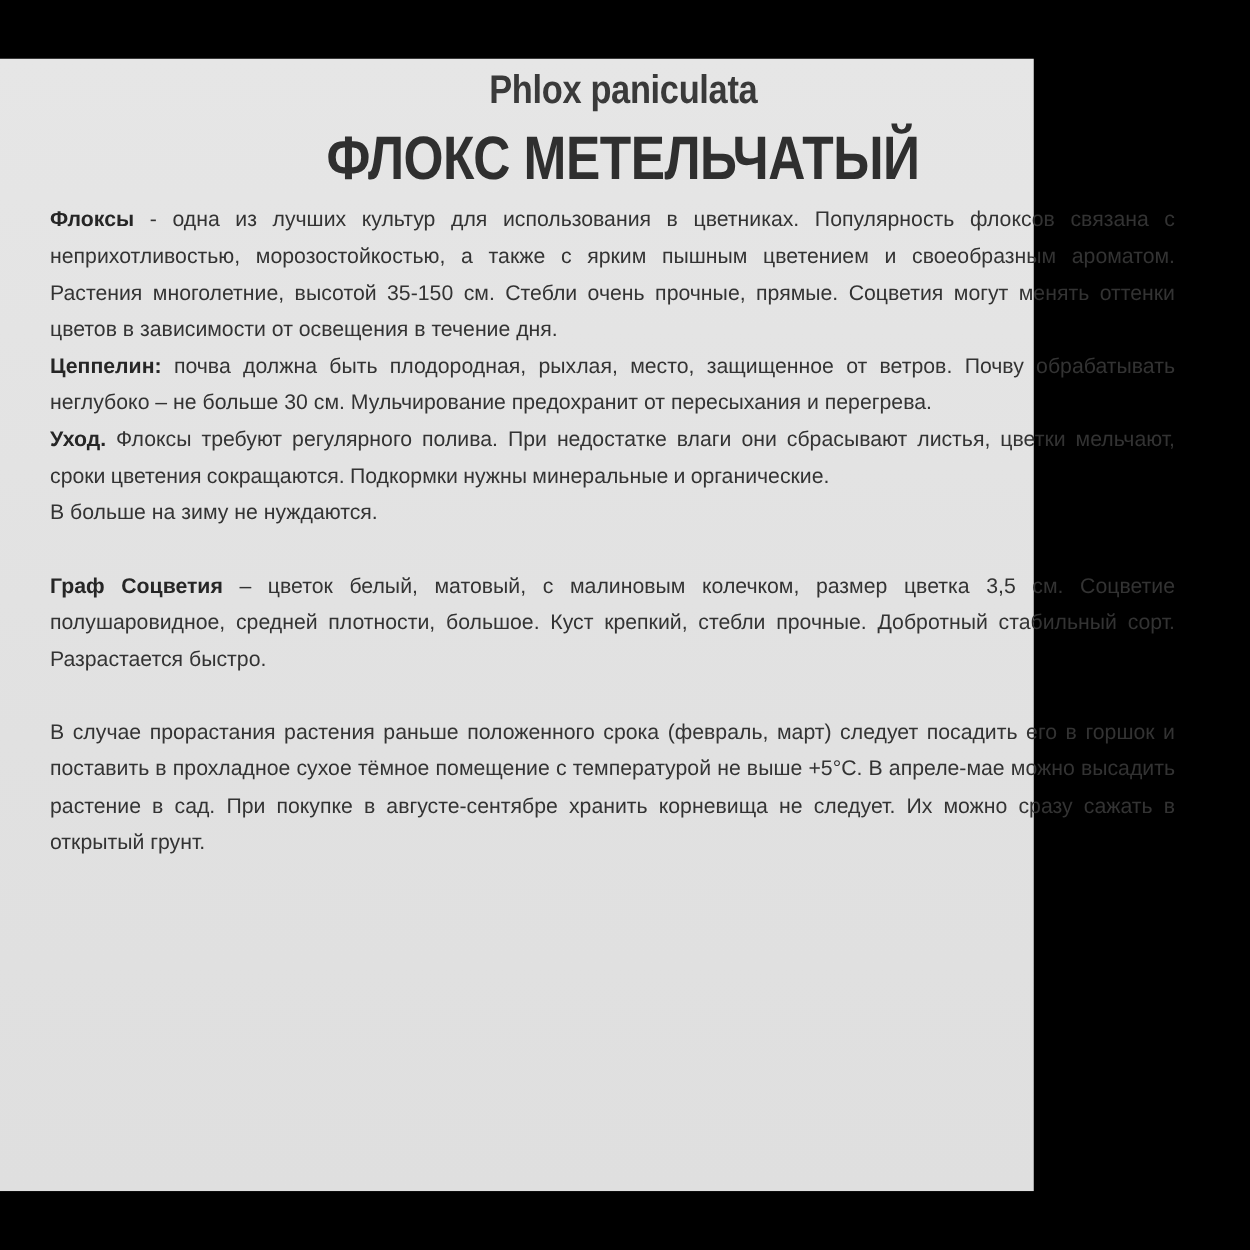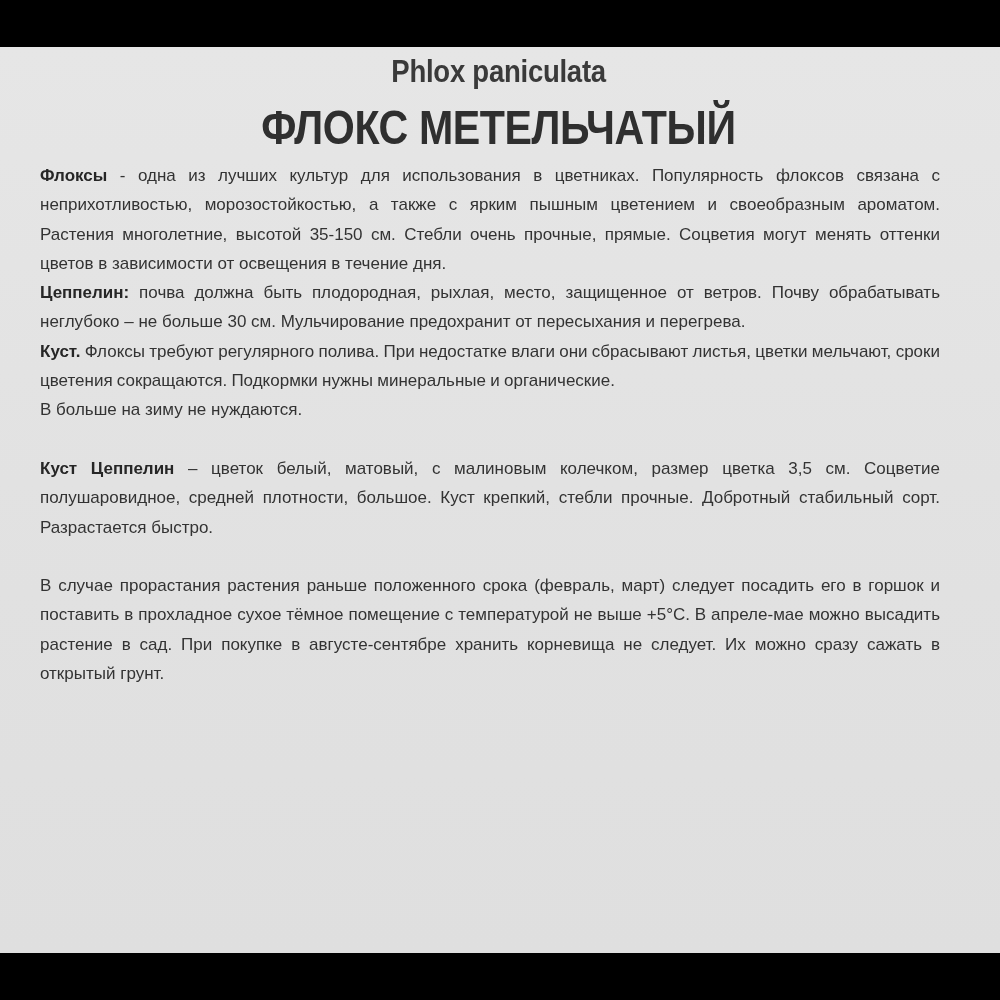--- a/index.html
+++ b/index.html
@@ -18,21 +18,21 @@
       left: 0;
       width: 1000px;
       background: #000;
     }
     .black-bar.top { top: 0; height: 47px; }
     .black-bar.bottom { top: 953px; height: 47px; }
     .paper {
       position: absolute;
       top: 47px;
       left: 0;
-      width: 1000px;
+      width: 827px;
       height: 906px;
       background: linear-gradient(180deg, #e6e6e6 0%, #e1e1e1 60%, #dfdfdf 100%);
       color: #2b2b2b;
       font-family: "Liberation Sans", "DejaVu Sans", sans-serif;
     }
     .title-latin {
       position: absolute;
       top: 6px;
       left: 0;
       width: 1000px;
@@ -88,27 +88,27 @@
   <div class="title-ru">ФЛОКС МЕТЕЛЬЧАТЫЙ</div>
 
   <div class="body-text">
     <p class="para">
       <span class="lead">Флоксы</span><span> - одна из лучших культур для использования в цветниках. Популярность флоксов связана с неприхотливостью, морозостойкостью, а также с ярким пышным цветением и своеобразным ароматом. Растения многолетние, высотой 35-150 см. Стебли очень прочные, прямые. Соцветия могут менять оттенки цветов в зависимости от освещения в течение дня.</span>
     </p>
     <p class="para">
       <span class="lead">Цеппелин:</span><span> почва должна быть плодородная, рыхлая, место, защищенное от ветров.  Почву обрабатывать неглубоко – не больше 30 см. Мульчирование предохранит от пересыхания и перегрева.</span>
     </p>
     <p class="para tight">
-      <span class="lead">Куст.</span><span> Флоксы требуют регулярного полива. При недостатке влаги они сбрасывают листья, цветки мельчают, сроки цветения сокращаются. Подкормки нужны минеральные и органические.</span>
+      <span class="lead">Уход.</span><span> Флоксы требуют регулярного полива. При недостатке влаги они сбрасывают листья, цветки мельчают, сроки цветения сокращаются. Подкормки нужны минеральные и органические.</span>
     </p>
     <p class="para">
       <span>В больше на зиму не нуждаются.</span>
     </p>
     <p class="para gap">
-      <span class="lead">Куст Цеппелин</span><span> – цветок белый, матовый, с малиновым колечком, размер цветка 3,5 см. Соцветие полушаровидное, средней плотности, большое. Куст крепкий, стебли прочные. Добротный стабильный сорт. Разрастается быстро.</span>
+      <span class="lead">Граф Соцветия</span><span> – цветок белый, матовый, с малиновым колечком, размер цветка 3,5 см. Соцветие полушаровидное, средней плотности, большое. Куст крепкий, стебли прочные. Добротный стабильный сорт. Разрастается быстро.</span>
     </p>
     <p class="para gap">
       <span>В случае прорастания растения раньше положенного срока (февраль, март) следует посадить его в горшок и поставить в прохладное сухое тёмное помещение  с температурой не выше +5°С. В апреле-мае можно высадить растение в сад. При покупке в августе-сентябре хранить корневища не следует. Их можно сразу сажать в открытый грунт.</span>
     </p>
   </div>
 </div>
 
 <div class="black-bar bottom"></div>
 
 </body></html>

